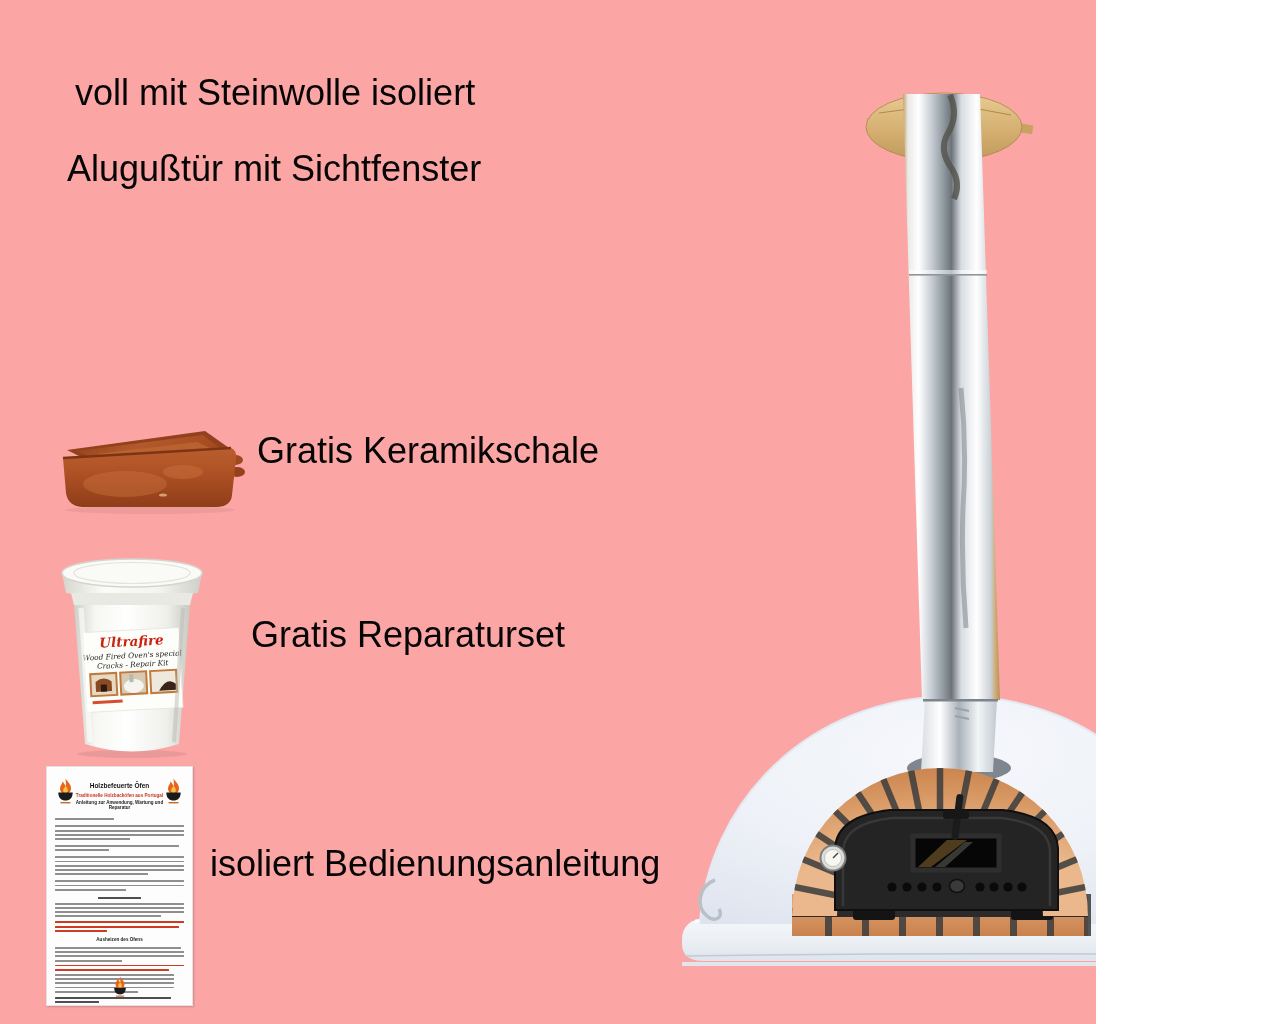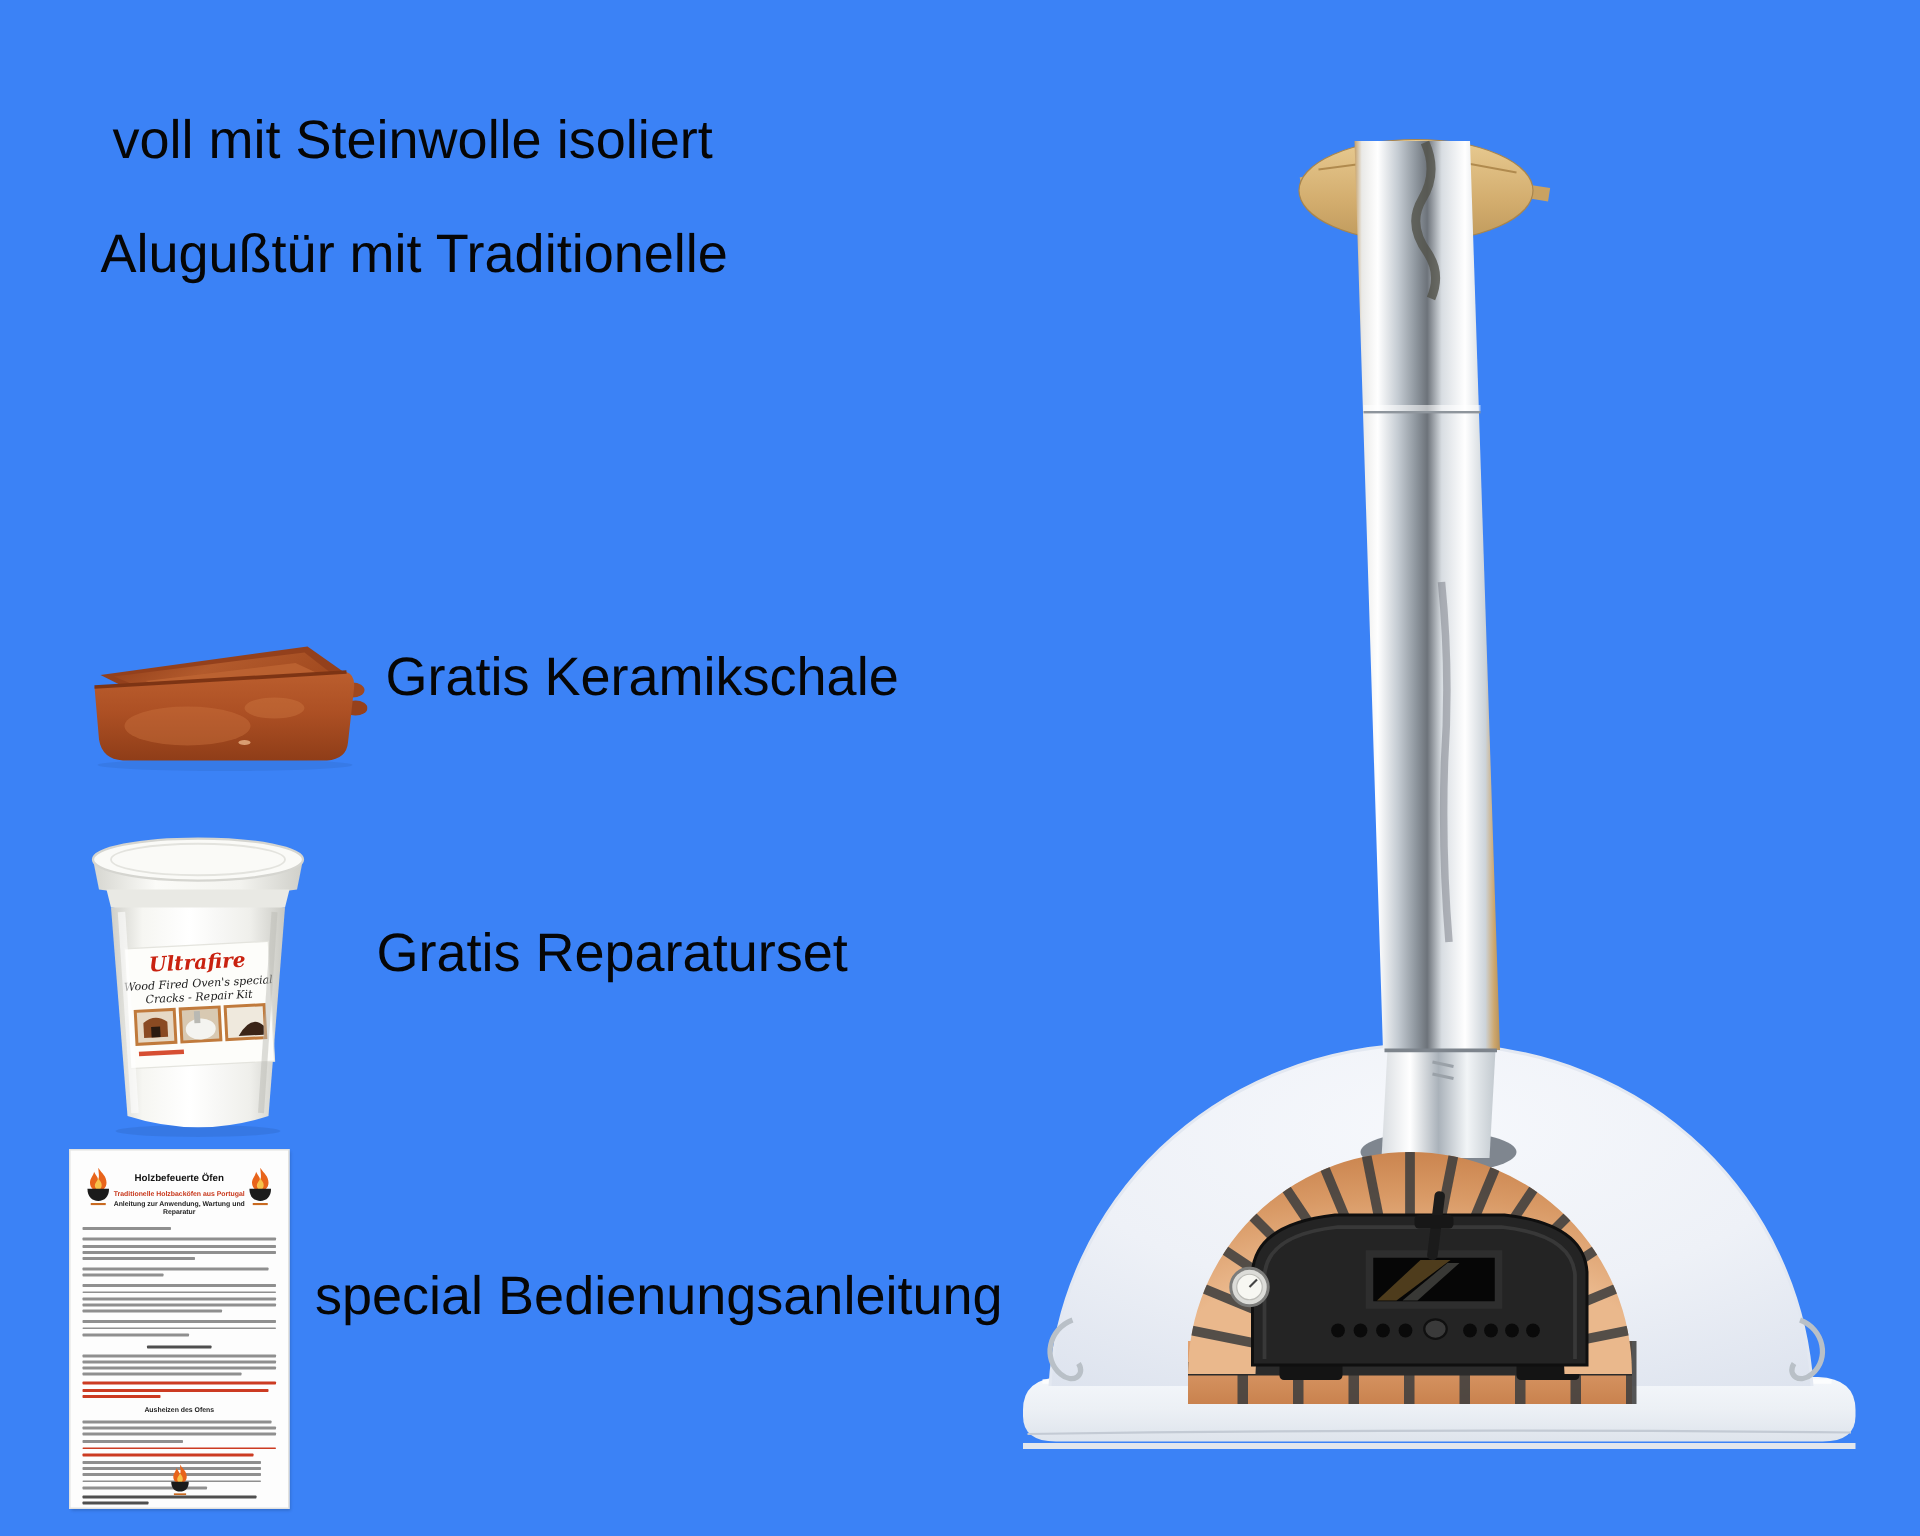--- a/index.html
+++ b/index.html
@@ -1,16 +1,16 @@
 <!DOCTYPE html>
 <html><head>
 <meta charset="utf-8">
 <style>
   html,body{margin:0;padding:0;background:#ffffff;}
-  .canvas{position:relative;width:1280px;height:1024px;background:#3b82f6;overflow:hidden;
+  .canvas{position:relative;width:1096px;height:1024px;background:#fca5a5;overflow:hidden;
           font-family:"Liberation Sans", sans-serif;}
 
   
   .feature{position:absolute;font-size:36px;color:#060606;white-space:nowrap;
            font-family:"Liberation Sans", sans-serif;}
 
   
   .vignette{position:absolute;}
 
   
@@ -27,24 +27,24 @@
   .mline{height:1.9px;background:#8f8f8f;margin-top:2.4px;border-radius:.5px;}
   .mline.red{background:#cc3b22;}
   .mline.dark{background:#4f4f4f;}
 </style>
 </head>
 <body>
 
 <div class="canvas">
 
   <div class="feature" style="left:75px;top:72px;">voll mit Steinwolle isoliert</div>
-  <div class="feature" style="left:67px;top:148px;">Alugußtür mit Traditionelle</div>
+  <div class="feature" style="left:67px;top:148px;">Alugußtür mit Sichtfenster</div>
   <div class="feature" style="left:251px;top:614px;">Gratis Reparaturset</div>
   <div class="feature" style="left:257px;top:430px;">Gratis Keramikschale</div>
-  <div class="feature" style="left:210px;top:843px;">special Bedienungsanleitung</div>
+  <div class="feature" style="left:210px;top:843px;">isoliert Bedienungsanleitung</div>
 
   <svg width="0" height="0" style="position:absolute" aria-hidden="true">
     <defs>
       <symbol id="flameLogo" viewBox="0 0 20 27">
         <path d="M10 0.5 C 12.5 4.5 15.5 6 15.5 10.5 C 15.5 13.8 13 16 10 16 C 7 16 4.5 13.8 4.5 10.5 C 4.5 7.5 7 5.5 7.2 3.2 C 8.2 5.5 9.8 6.5 9.9 8.6 C 11 6.8 10.2 3.6 10 0.5 Z" fill="#e8641b"></path>
         <path d="M10 7.5 C 11.2 9.5 12.3 10.2 12.3 12.2 C 12.3 14 11.2 15.2 10 15.2 C 8.8 15.2 7.7 14 7.7 12.2 C 7.7 10.6 9.4 9.6 10 7.5 Z" fill="#f6c24a"></path>
         <path d="M2.8 14.5 L17.2 14.5 C 17.2 19.8 14.2 22.6 10 22.6 C 5.8 22.6 2.8 19.8 2.8 14.5 Z" fill="#1b1b1b"></path>
         <rect x="5" y="24" width="10" height="1.4" fill="#c96a20"></rect>
       </symbol>
     </defs>

